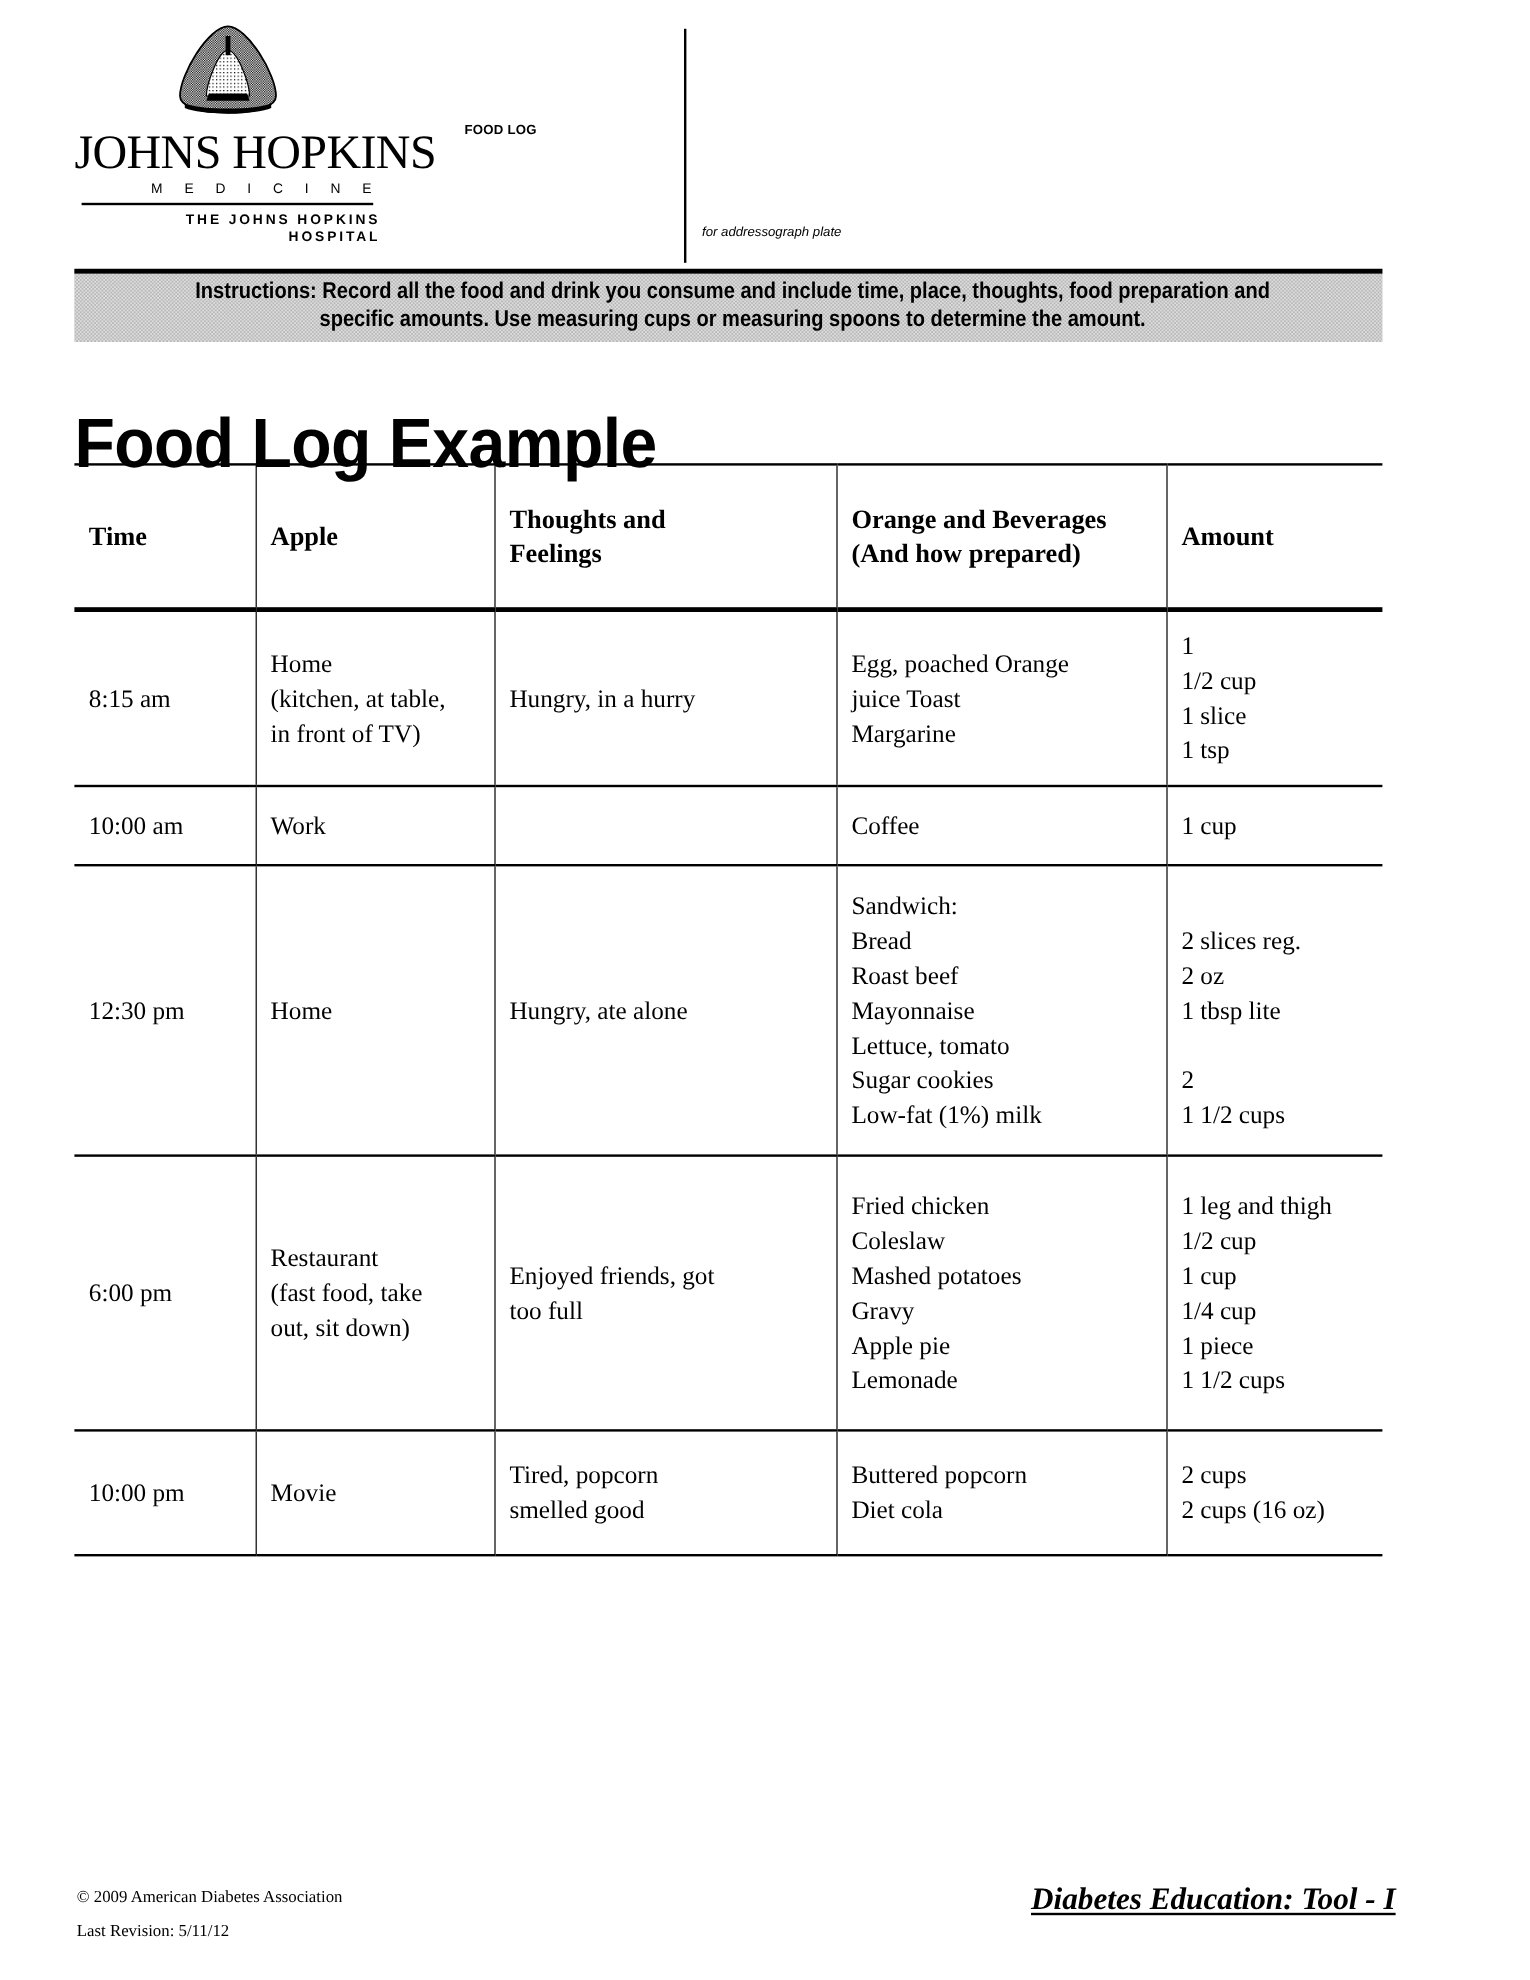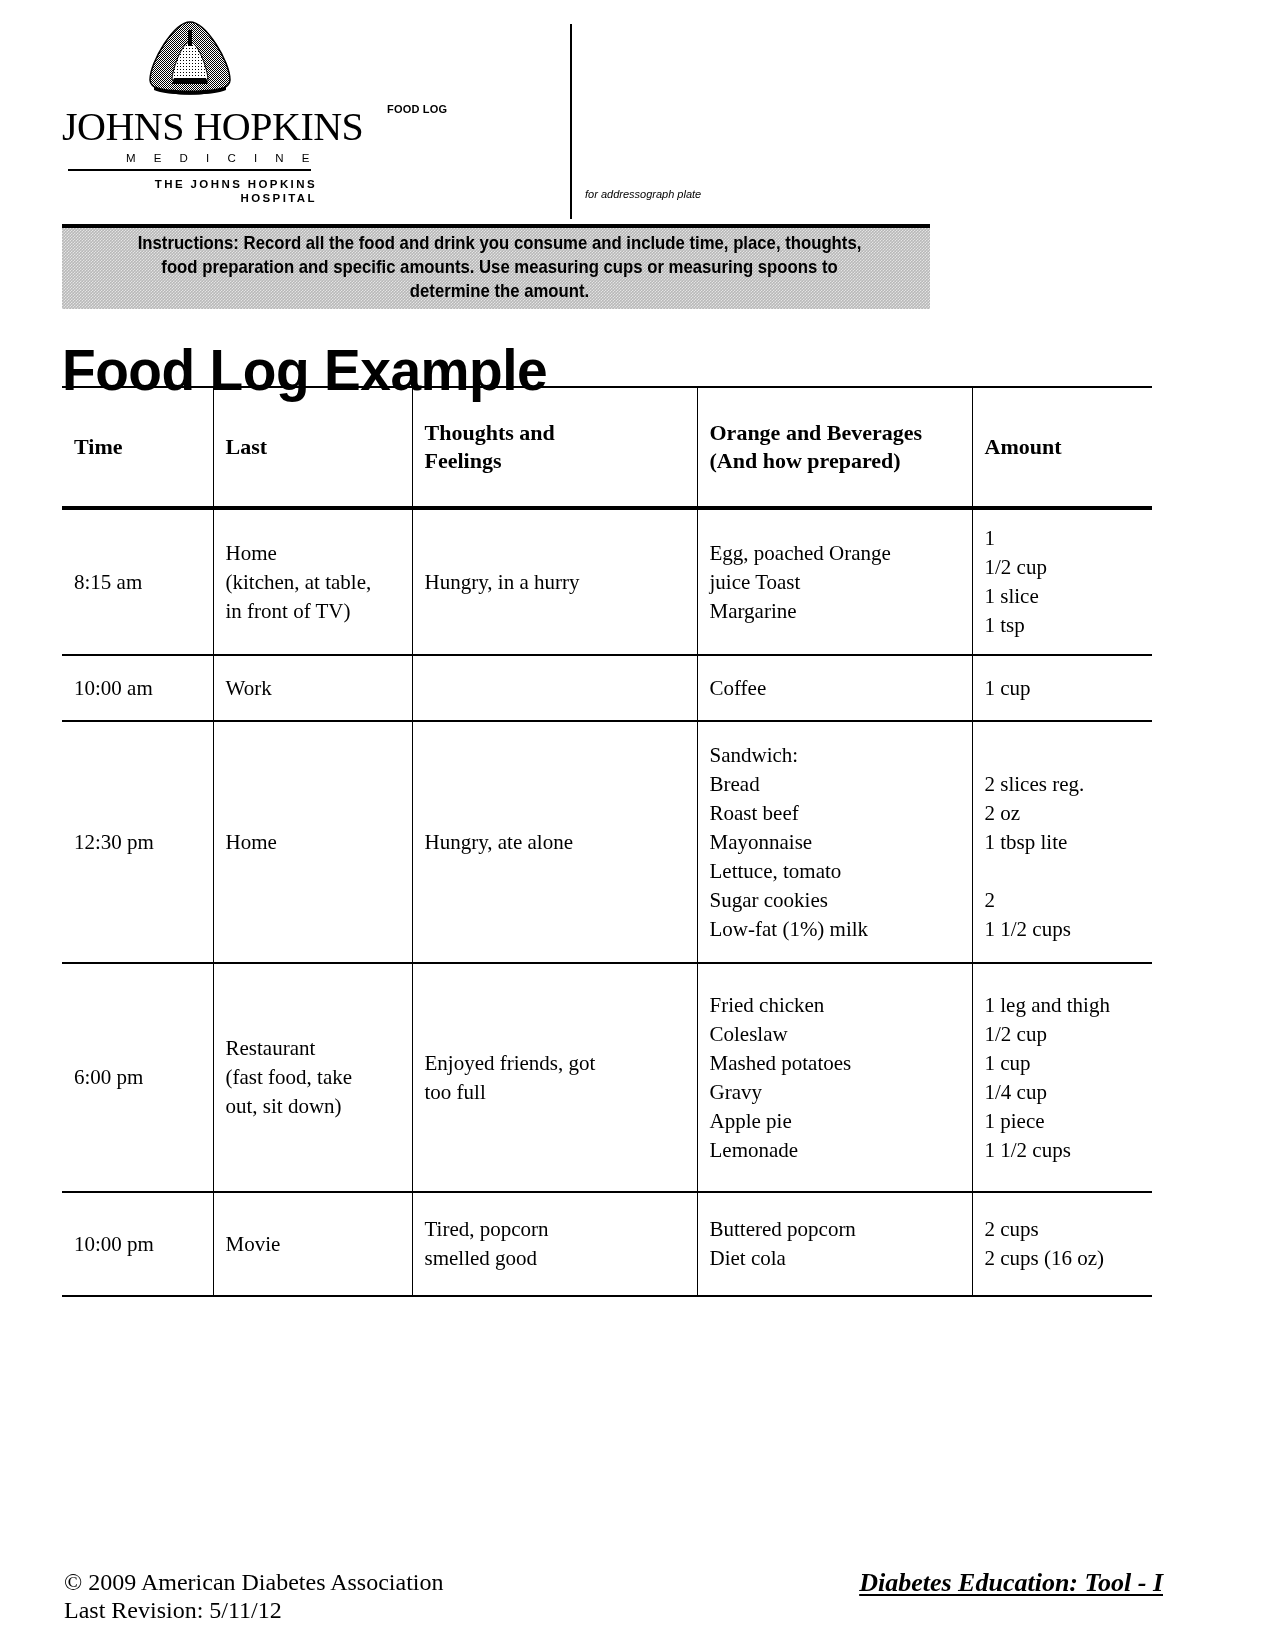--- a/index.html
+++ b/index.html
@@ -96,21 +96,21 @@
     font-style: italic;
     font-size: 11px;
     font-weight: 400;
   }
 
   
   .instructions {
     position: absolute;
     left: 62px;
     top: 224px;
-    width: 868px;
+    width: 1090px;
     box-sizing: border-box;
     border-top: 4px solid #000;
     background-color: #b8b8b8;
     background-image:
       linear-gradient(45deg, rgba(255,255,255,.55) 25%, transparent 25%, transparent 75%, rgba(255,255,255,.55) 75%),
       linear-gradient(45deg, rgba(255,255,255,.55) 25%, transparent 25%, transparent 75%, rgba(255,255,255,.55) 75%);
     background-size: 3px 3px;
     background-position: 0 0, 1.5px 1.5px;
     padding: 3px 3px 6px 10px;
     text-align: center;
@@ -189,21 +189,21 @@
   .r-dinner td { height: 215px; }
   .r-movie td { height: 90px; }
 
   .top-align { vertical-align: top; padding-top: 10px; }
 
   
   .footer-left {
     position: absolute;
     left: 64px;
     top: 1568px;
-    font-size: 24px;
+    font-size: 14px;
     line-height: 28px;
   }
   .footer-right {
     position: absolute;
     right: 112px;
     top: 1568px;
     font-size: 26px;
     font-weight: 700;
     font-style: italic;
     text-decoration: underline;
@@ -259,21 +259,21 @@
   <colgroup>
     <col class="c-time">
       <col class="c-place">
       <col class="c-think">
       <col class="c-food">
       <col class="c-amount">
   </colgroup>
   <thead>
     <tr>
       <th class="cell-lines">Time</th>
-      <th class="cell-lines">Last</th>
+      <th class="cell-lines">Apple</th>
       <th class="cell-lines">Thoughts and
 Feelings</th>
       <th class="cell-lines">Orange and Beverages
 (And how prepared)</th>
       <th class="cell-lines">Amount</th>
     </tr>
   </thead>
   <tbody>
     <tr class="r-tall">
       <td class="cell-lines">8:15 am</td>

